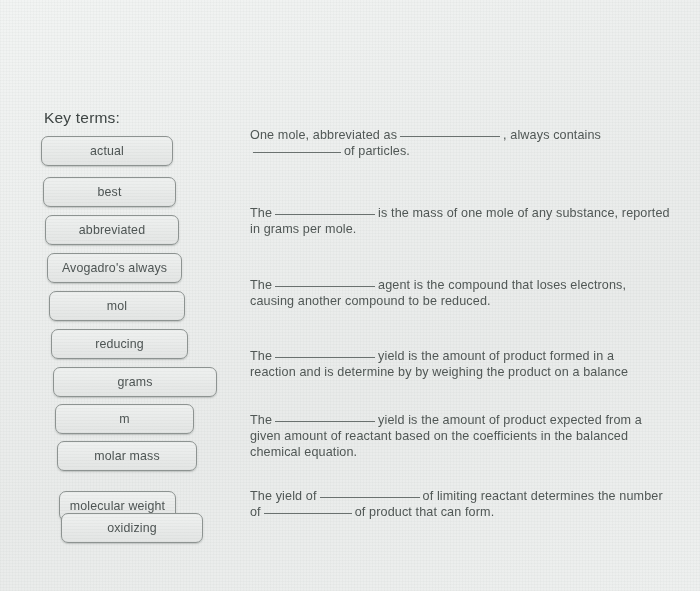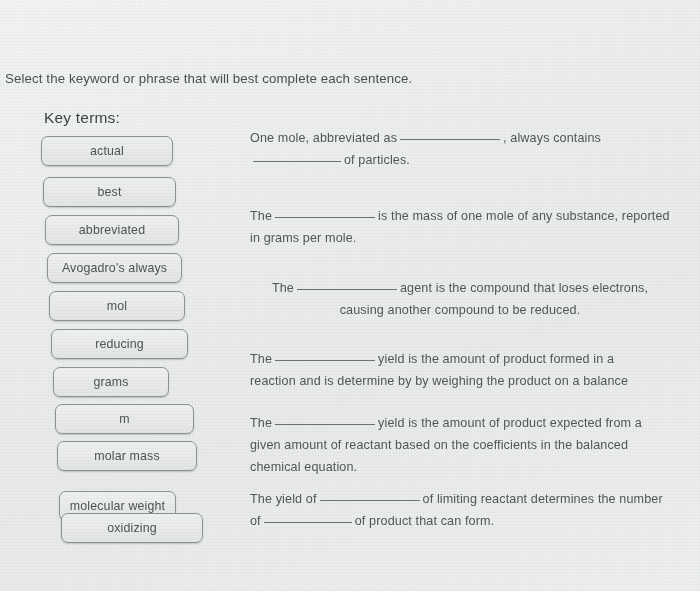--- a/index.html
+++ b/index.html
@@ -70,41 +70,40 @@
     color: #4d5453;
     letter-spacing: 0.15px;
     white-space: nowrap;
     text-align: right;
   }
 
   
   .sentence {
     position: absolute;
     font-size: 12.6px;
-    line-height: 22px;
+    line-height: 16px;
     color: #505755;
     letter-spacing: 0.12px;
   }
   .sentence .blank {
     display: inline-block;
     border-bottom: 1.3px solid #6a716f;
     vertical-align: 2px;
     margin: 0 3px;
   }
   .b-long  { width: 100px; }
   .b-mid   { width: 88px; }
 </style>
 </head>
 <body>
 
 <div id="page"></div>
 
 <div id="content">
 
-  <div class="instruction">Select the keyword or phrase that will best complete each sentence.</div>
 
   <div class="keyterms-heading">Key terms:</div>
 
   <div id="terms">
       <div class="term-btn" style="left: 41px; top: 136px; width: 132px;">
         <span>actual</span>
       </div>
       <div class="term-btn" style="left: 43px; top: 177px; width: 133px;">
         <span>best</span>
       </div>
@@ -113,39 +112,39 @@
       </div>
       <div class="term-btn" style="left: 47px; top: 253px; width: 135px;">
         <span>Avogadro's always</span>
       </div>
       <div class="term-btn" style="left: 49px; top: 291px; width: 136px;">
         <span>mol</span>
       </div>
       <div class="term-btn" style="left: 51px; top: 329px; width: 137px;">
         <span>reducing</span>
       </div>
-      <div class="term-btn" style="left: 53px; top: 367px; width: 116px;">
+      <div class="term-btn" style="left: 53px; top: 367px; width: 164px;">
         <span>grams</span>
       </div>
       <div class="term-btn" style="left: 55px; top: 404px; width: 139px;">
         <span>m</span>
       </div>
       <div class="term-btn" style="left: 57px; top: 441px; width: 140px;">
         <span>molar mass</span>
       </div>
       <div class="term-btn" style="left: 59px; top: 491px; width: 117px;">
         <span>molecular weight</span>
       </div>
       <div class="term-btn" style="left: 61px; top: 513px; width: 142px;">
         <span>oxidizing</span>
       </div>
     </div>
 
   <div id="sentences">
       <div class="sentence" style="left: 250px; top: 127px; width: 420px;"><span>One mole, abbreviated as</span><span class="blank b-long"></span><span>, always contains</span><span class="blank b-mid"></span><span>of particles.</span></div>
       <div class="sentence" style="left: 250px; top: 205px; width: 430px;"><span>The</span><span class="blank b-long"></span><span>is the mass of one mole of any substance, reported in grams per mole.</span></div>
-      <div class="sentence" style="left: 250px; top: 277px; width: 420px; text-align: center;"><span>The</span><span class="blank b-long"></span><span>agent is the compound that loses electrons, causing another compound to be reduced.</span></div>
+      <div class="sentence" style="left: 250px; top: 277px; width: 420px;"><span>The</span><span class="blank b-long"></span><span>agent is the compound that loses electrons, causing another compound to be reduced.</span></div>
       <div class="sentence" style="left: 250px; top: 348px; width: 410px;"><span>The</span><span class="blank b-long"></span><span>yield is the amount of product formed in a reaction and is determine by by weighing the product on a balance</span></div>
       <div class="sentence" style="left: 250px; top: 412px; width: 420px;"><span>The</span><span class="blank b-long"></span><span>yield is the amount of product expected from a given amount of reactant based on the coefficients in the balanced chemical equation.</span></div>
       <div class="sentence" style="left: 250px; top: 488px; width: 425px;"><span>The yield of</span><span class="blank b-long"></span><span>of limiting reactant determines the number of</span><span class="blank b-mid"></span><span>of product that can form.</span></div>
     </div>
 
 </div>
 
 </body></html>

